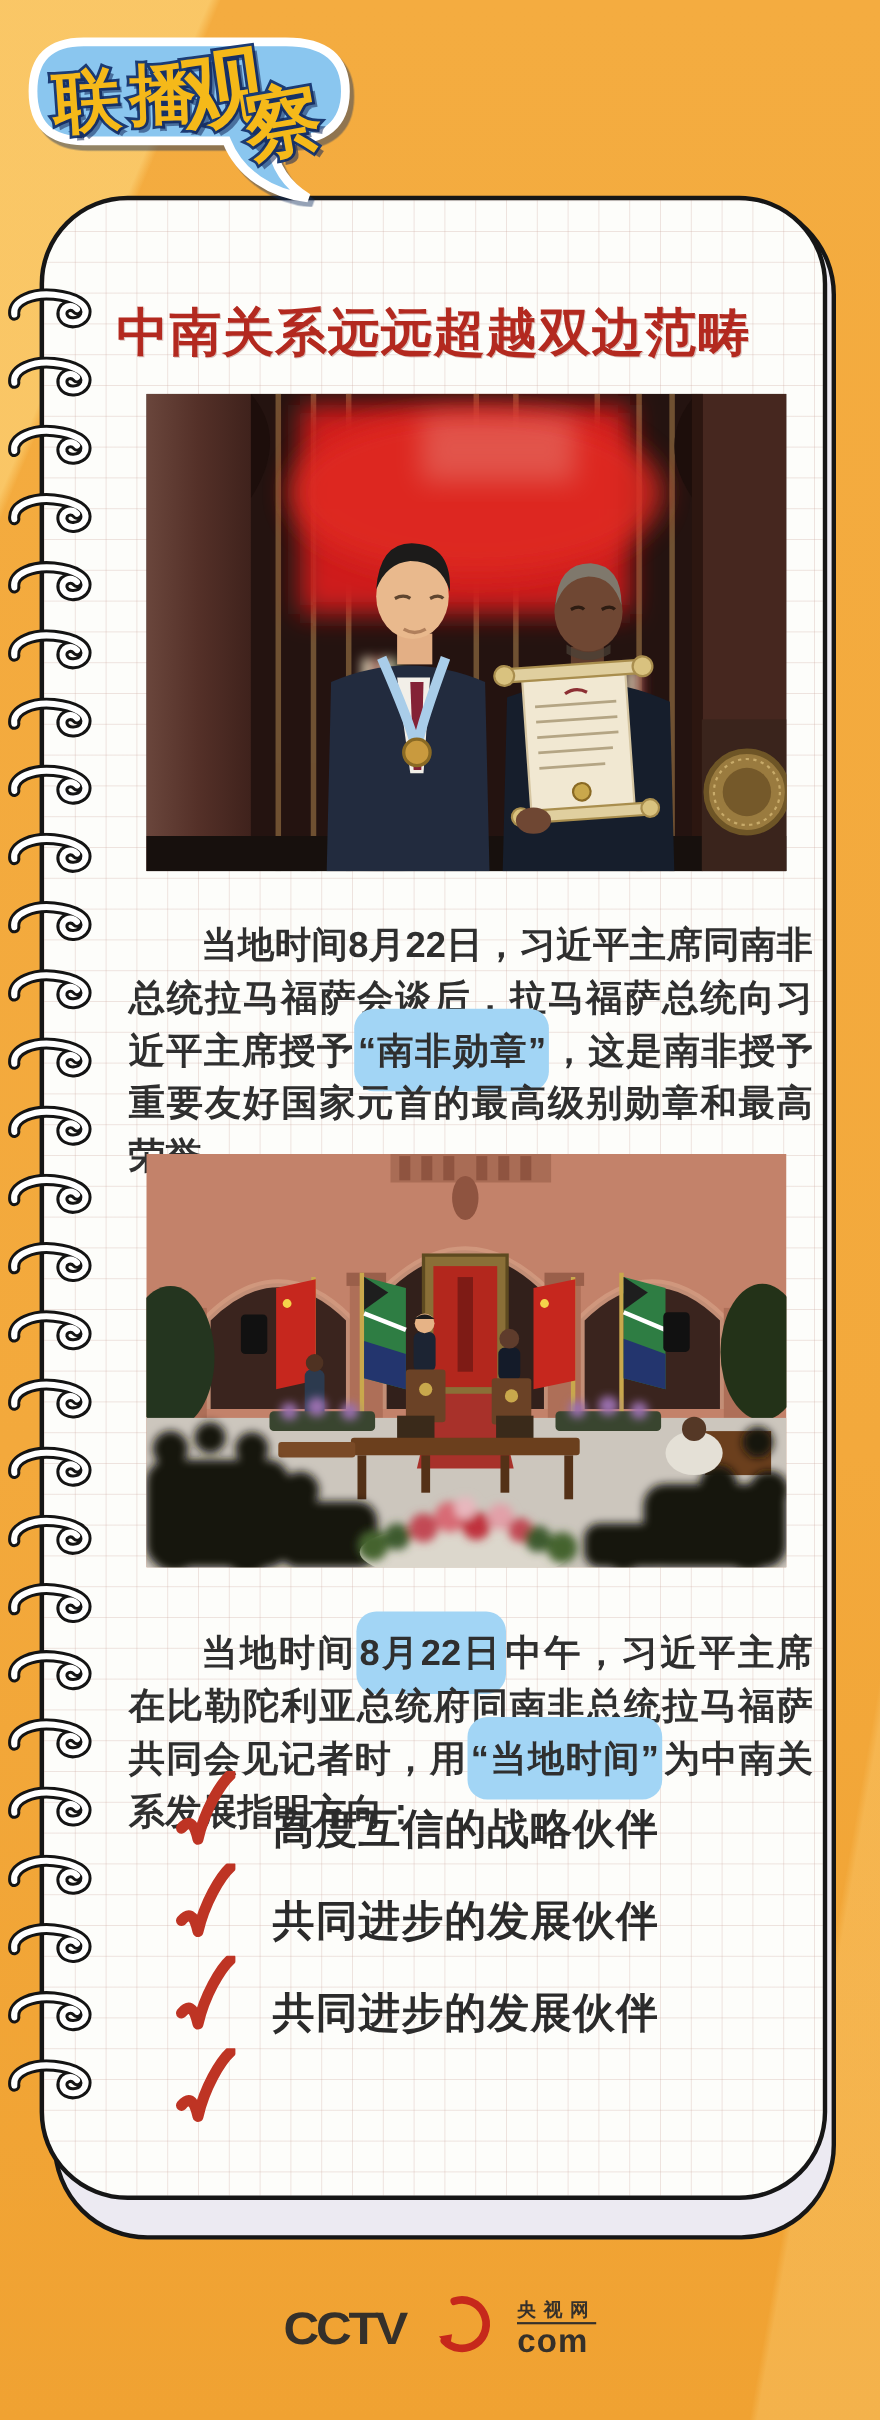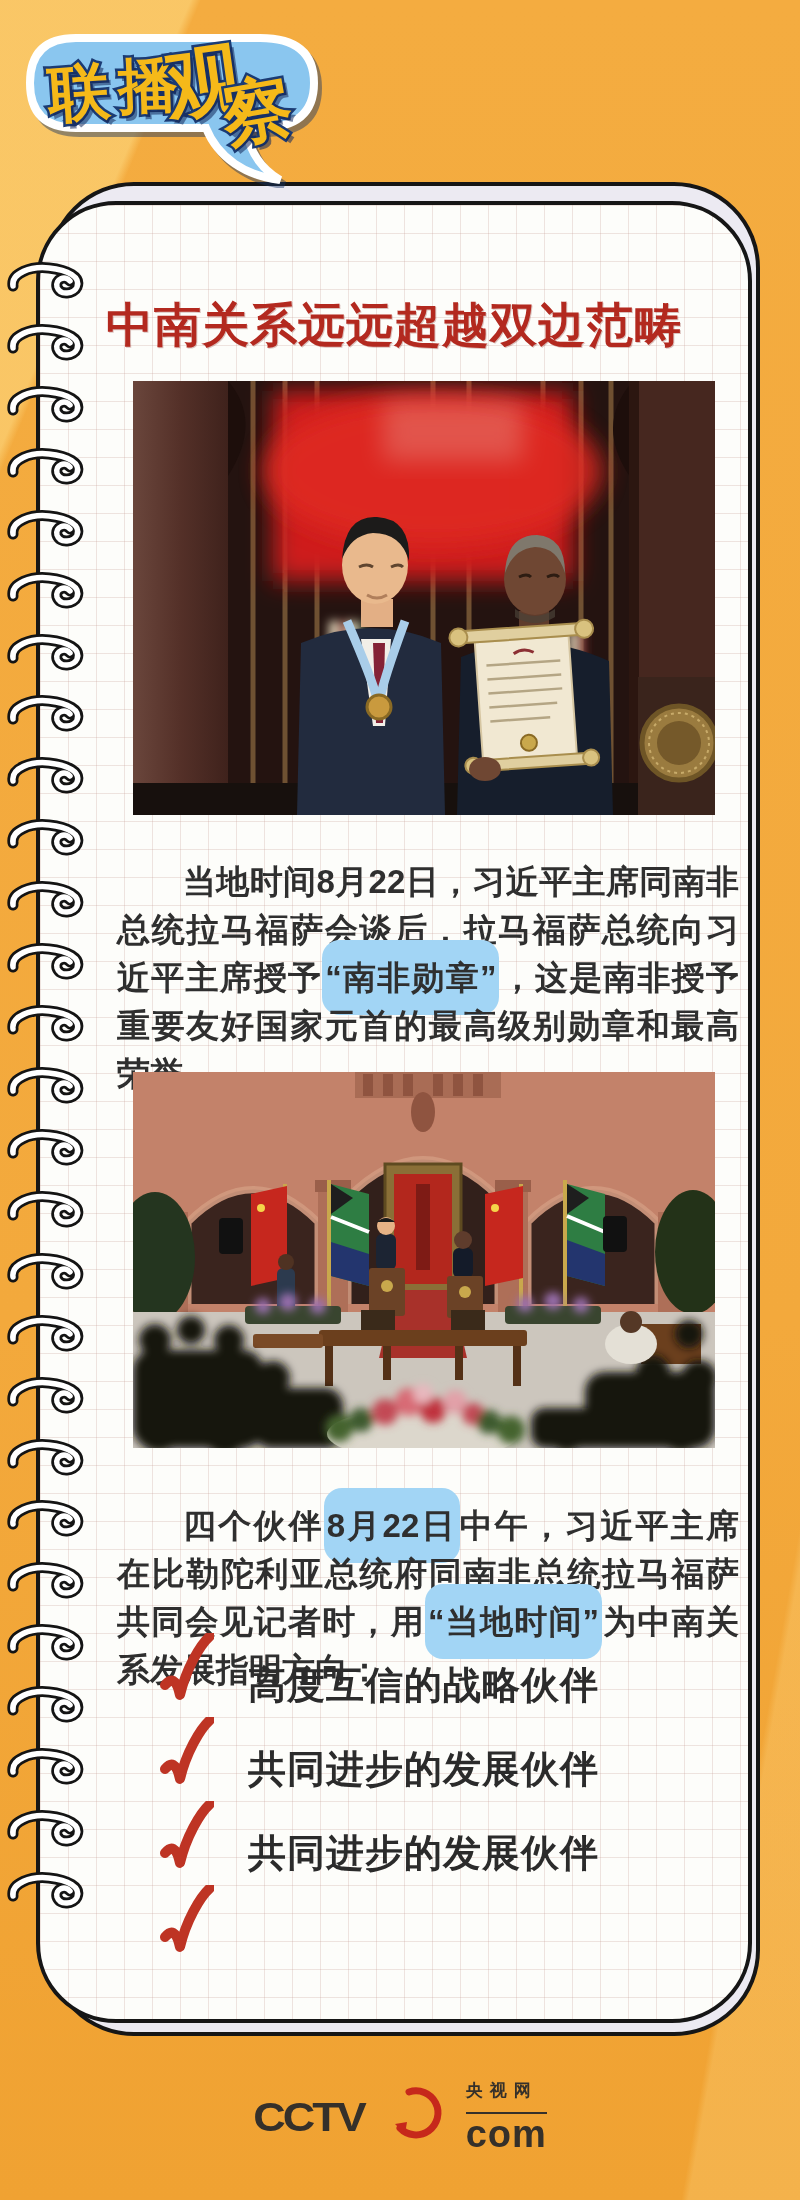--- a/index.html
+++ b/index.html
@@ -17,21 +17,21 @@
       linear-gradient(100deg, rgba(255,215,130,0) 90%, rgba(255,220,140,.28) 90.6%),
       linear-gradient(180deg,#F4AC40 0,#F3A93C 60%,#F0A232 100%);
   }
   
   .sheet-back{
     position:absolute;left:48px;top:182px;width:712px;height:1854px;
     box-sizing:border-box;background:#ECEAF2;border:4px solid #161616;border-radius:86px;
     z-index:1;
   }
   .card{
-    position:absolute;left:36px;top:201px;width:716px;height:1822px;
+    position:absolute;left:36px;top:178px;width:716px;height:1822px;
     box-sizing:border-box;border:4px solid #161616;border-radius:80px;
     background-color:#FDFDFA;
     background-image:
       linear-gradient(to right, rgba(202,166,158,.30) 1px, transparent 1px),
       linear-gradient(to bottom, rgba(202,166,158,.30) 1px, transparent 1px);
     background-size:28px 28px;
     z-index:2;overflow:hidden;
   }
   
   .rings{
@@ -90,22 +90,22 @@
     position:absolute;left:0;top:2082px;width:800px;height:70px;
     display:flex;align-items:center;justify-content:center;z-index:3;gap:29px;
   }
   .cctv-text{
     font-size:45px;font-weight:800;letter-spacing:-3px;color:#35302A;
     transform:scaleY(.92);
   }
   .cctv-swirl{margin-left:-6px;margin-right:-12px;position:relative;top:-4px;}
   .cctv-col{display:flex;flex-direction:column;line-height:1;margin-left:4px;}
   .cctv-cn{font-size:17px;letter-spacing:7px;color:#35302A;font-weight:700;
-    border-bottom:2px solid #35302A;padding-bottom:13px;}
-  .cctv-com{font-size:38px;font-weight:700;color:#35302A;letter-spacing:1px;margin-top:1px;}
+    border-bottom:2px solid #35302A;padding-bottom:3px;}
+  .cctv-com{font-size:30px;font-weight:700;color:#35302A;letter-spacing:1px;margin-top:1px;}
 </style>
 </head>
 <body>
 
 <div id="stage">
   <div class="bg"></div>
 
   <div class="sheet-back"></div>
 
   <div class="logo-wrap">
@@ -377,21 +377,21 @@
           <circle cx="340" cy="342" r="11" fill="#C24A55"></circle>
             <circle cx="290" cy="322" r="10" fill="#E8B7BD"></circle>
           <circle cx="228" cy="348" r="12" fill="#3C5A2E"></circle>
             <circle cx="356" cy="350" r="12" fill="#3C5A2E"></circle>
           <circle cx="206" cy="356" r="14" fill="#44632F"></circle>
             <circle cx="378" cy="358" r="14" fill="#44632F"></circle>
         </g>
       </g>
     </svg>
 
-    <p class="para para2"><span>四个伙伴</span><span class="hl">8月22日</span><span>中午，习近平主席在比勒陀利亚总统府同南非总统拉马福萨共同会见记者时，用</span><span class="hl">“当地时间”</span><span>为中南关系发展指明方向：</span></p>
+    <p class="para para2"><span>当地时间</span><span class="hl">8月22日</span><span>中午，习近平主席在比勒陀利亚总统府同南非总统拉马福萨共同会见记者时，用</span><span class="hl">“当地时间”</span><span>为中南关系发展指明方向：</span></p>
 
     <div class="checklist">
       <div class="check-item">
         <svg class="check-mark" width="56" height="82" viewBox="0 0 56 82">
           <path d="M7 52 C13 45 18 45 22 62 C28 36 42 12 52 3" fill="none" stroke="#BE3424" stroke-width="10" stroke-linecap="round" stroke-linejoin="round"></path>
         </svg>
         <span class="check-label">高度互信的战略伙伴</span>
       </div>
       <div class="check-item">
         <svg class="check-mark" width="56" height="82" viewBox="0 0 56 82">

